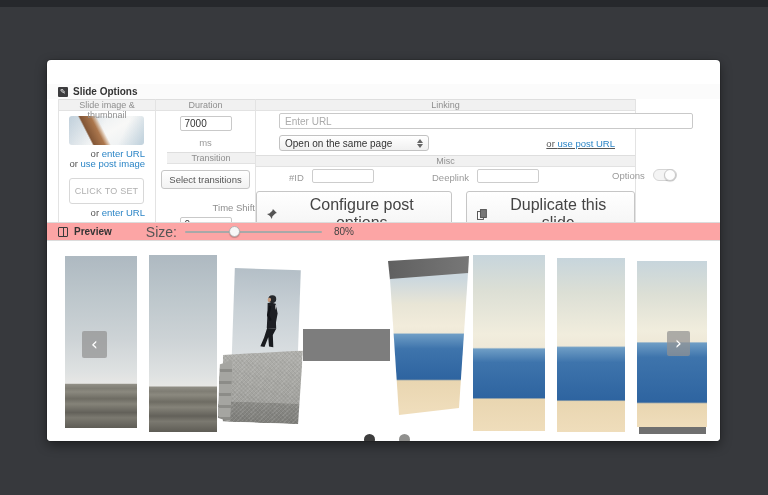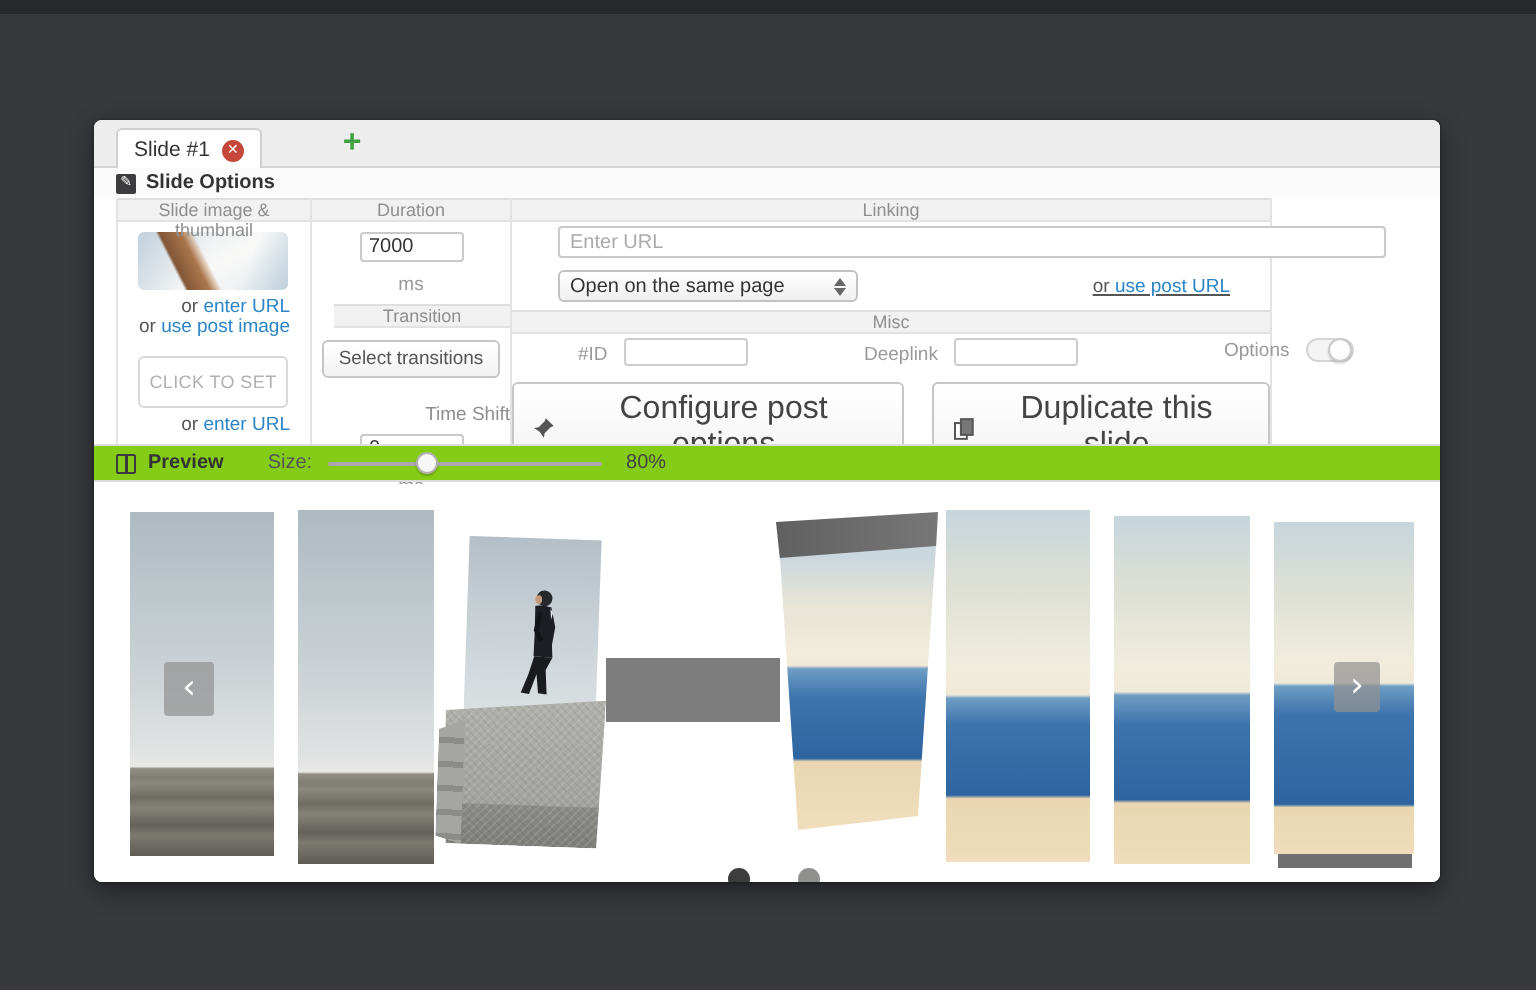--- a/index.html
+++ b/index.html
@@ -90,27 +90,27 @@
   .f-id { left:33px; } .f-deep { left:176px; } .f-hidden { left:356px; }
   .toggle { width:24px; height:12px; border:1px solid #d5d5d5; border-radius:7px; background:#f4f4f4;
     position:relative; cursor:pointer; }
   .toggle .knob { position:absolute; right:0px; top:-1px; width:12px; height:12px; border:1px solid #c9c9c9;
     border-radius:50%; background:#fdfdfd; box-shadow:0 1px 1px rgba(0,0,0,.15); }
   .btn-row { position:absolute; left:0; right:0; top:92px; display:flex; justify-content:center; gap:14px; }
   .big-btn { display:flex; align-items:center; gap:6px; padding:4px 10px; font-size:16px; color:#444; }
   .big-btn svg { display:block; }
 
   
-  .pv-bar { position:absolute; left:0; top:162px; right:0; height:19px; background:#84cc16;
+  .pv-bar { position:absolute; left:0; top:162px; right:0; height:19px; background:#fca5a5;
     border-top:1px solid #dcdcdc; border-bottom:1px solid #dcdcdc; display:flex; align-items:center;
     padding-left:11px; }
   .pv-ic { width:10px; height:10px; border:1.5px solid #3a3a3a; border-radius:1px;
     background:linear-gradient(90deg, transparent 45%, #3a3a3a 45%, #3a3a3a 60%, transparent 60%); }
   .pv-label { font-size:10px; font-weight:bold; color:#333; margin-left:6px; }
-  .size-label { font-size:10px; color:#555; margin-left:22px; }
+  .size-label { font-size:14px; color:#555; margin-left:34px; }
   .track { width:137px; height:2px; background:#a8a8a8; border-radius:1px; position:relative; margin-left:8px; cursor:pointer; }
   .knob2 { position:absolute; left:32%; top:-5px; width:11px; height:11px; border-radius:50%;
     background:#f7f7f7; border:1px solid #b2b2b2; box-shadow:0 1px 1px rgba(0,0,0,.2); cursor:grab; }
   .size-val { font-size:10px; color:#444; margin-left:12px; }
 
   
   .pv-area { position:absolute; left:0; top:182px; right:0; bottom:0; background:#fff; overflow:hidden; }
   .strip { position:absolute; }
   .gray-strip { background:linear-gradient(180deg,#aeb9c1 0%,#bcc6cb 22%,#cdd3d6 48%,#dfe2e2 68%,#e7e7e5 74%,
       #908e85 74.6%,#7f7d74 77%,#8b897f 79%,#6e6c63 83%,#858379 86%,#63615a 91%,#7b7970 94%,#5e5c55 100%); }
@@ -165,27 +165,20 @@
   .b1 { left:317px; top:192px; background:#3d3d3d; }
   .b2 { left:352px; top:192px; background:#90908e; }
 </style>
 </head>
 <body>
 
 <div class="top-edge"></div>
 
 <div class="panel">
 
-  <div class="tab-bar">
-    <div class="tab-active">
-      <span>Slide #1</span>
-      <span class="del-ic">✕</span>
-    </div>
-    <button class="add-slide">+</button>
-  </div>
 
   <div class="opt-head">
     <span class="edit-ic">✎</span>
     <span>Slide Options</span>
   </div>
 
   <div class="grid">
 
     <div class="col col1">
       <div class="colhead">Slide image &amp; thumbnail</div>

